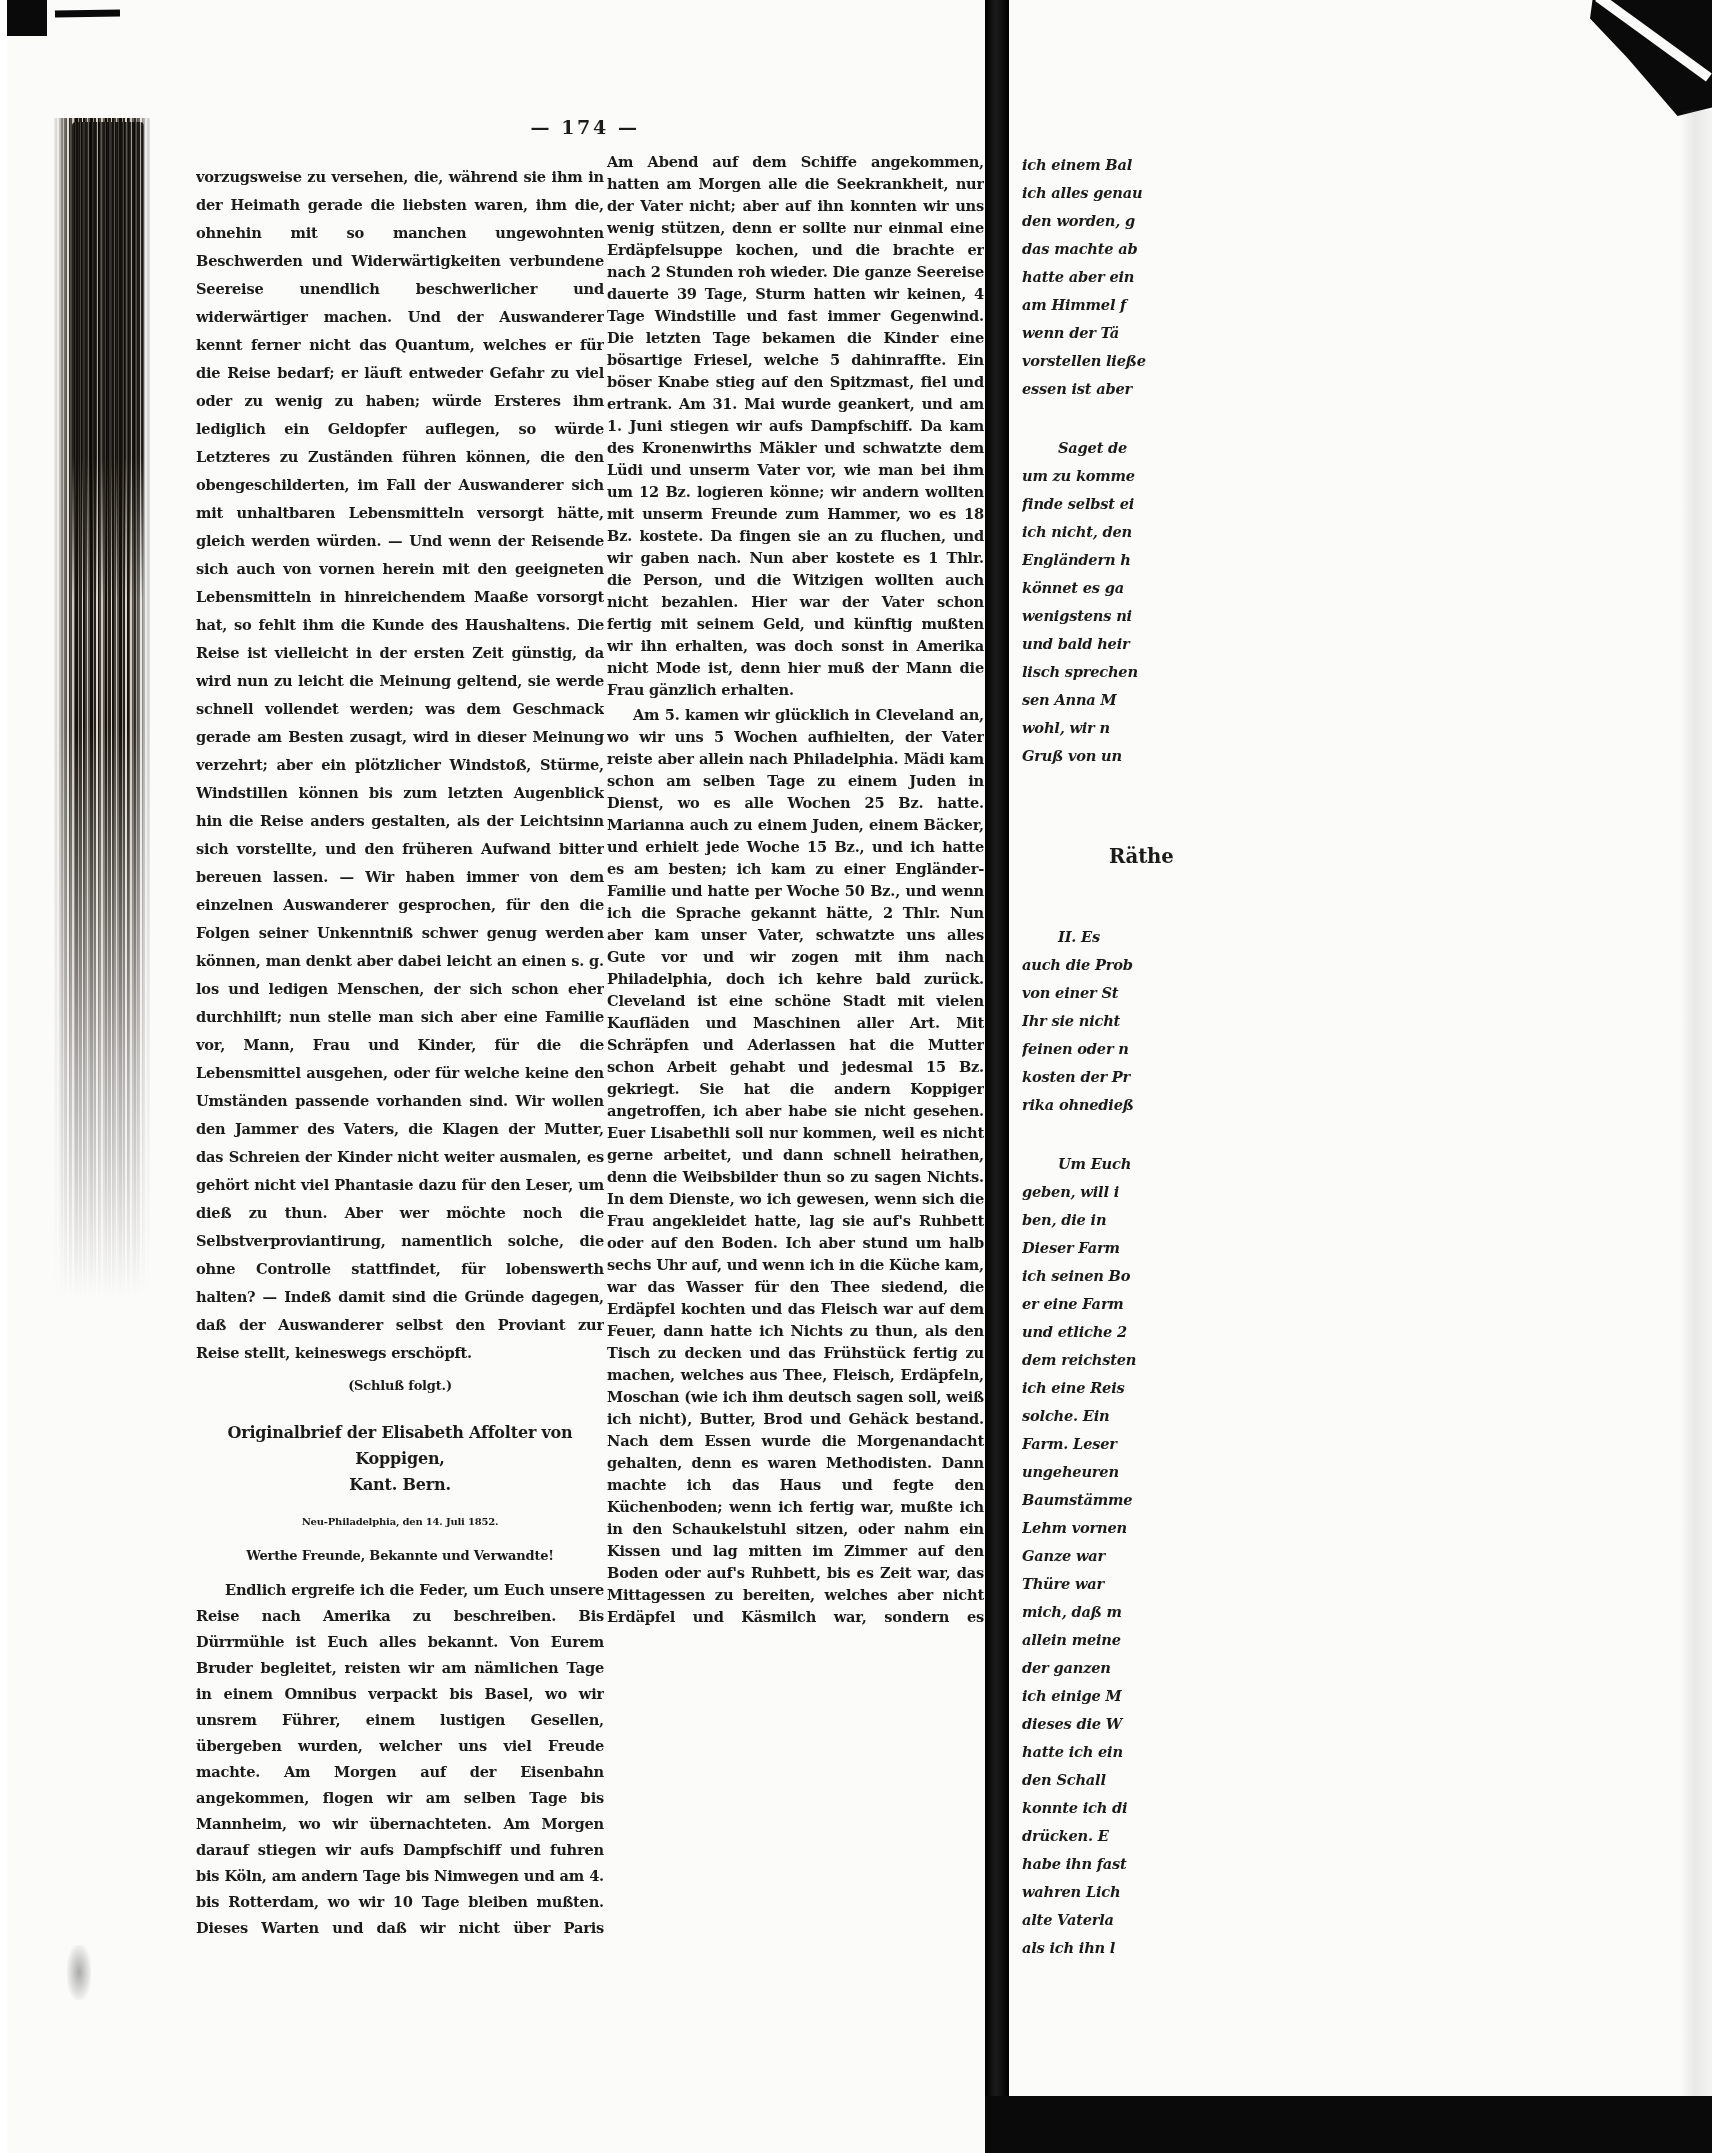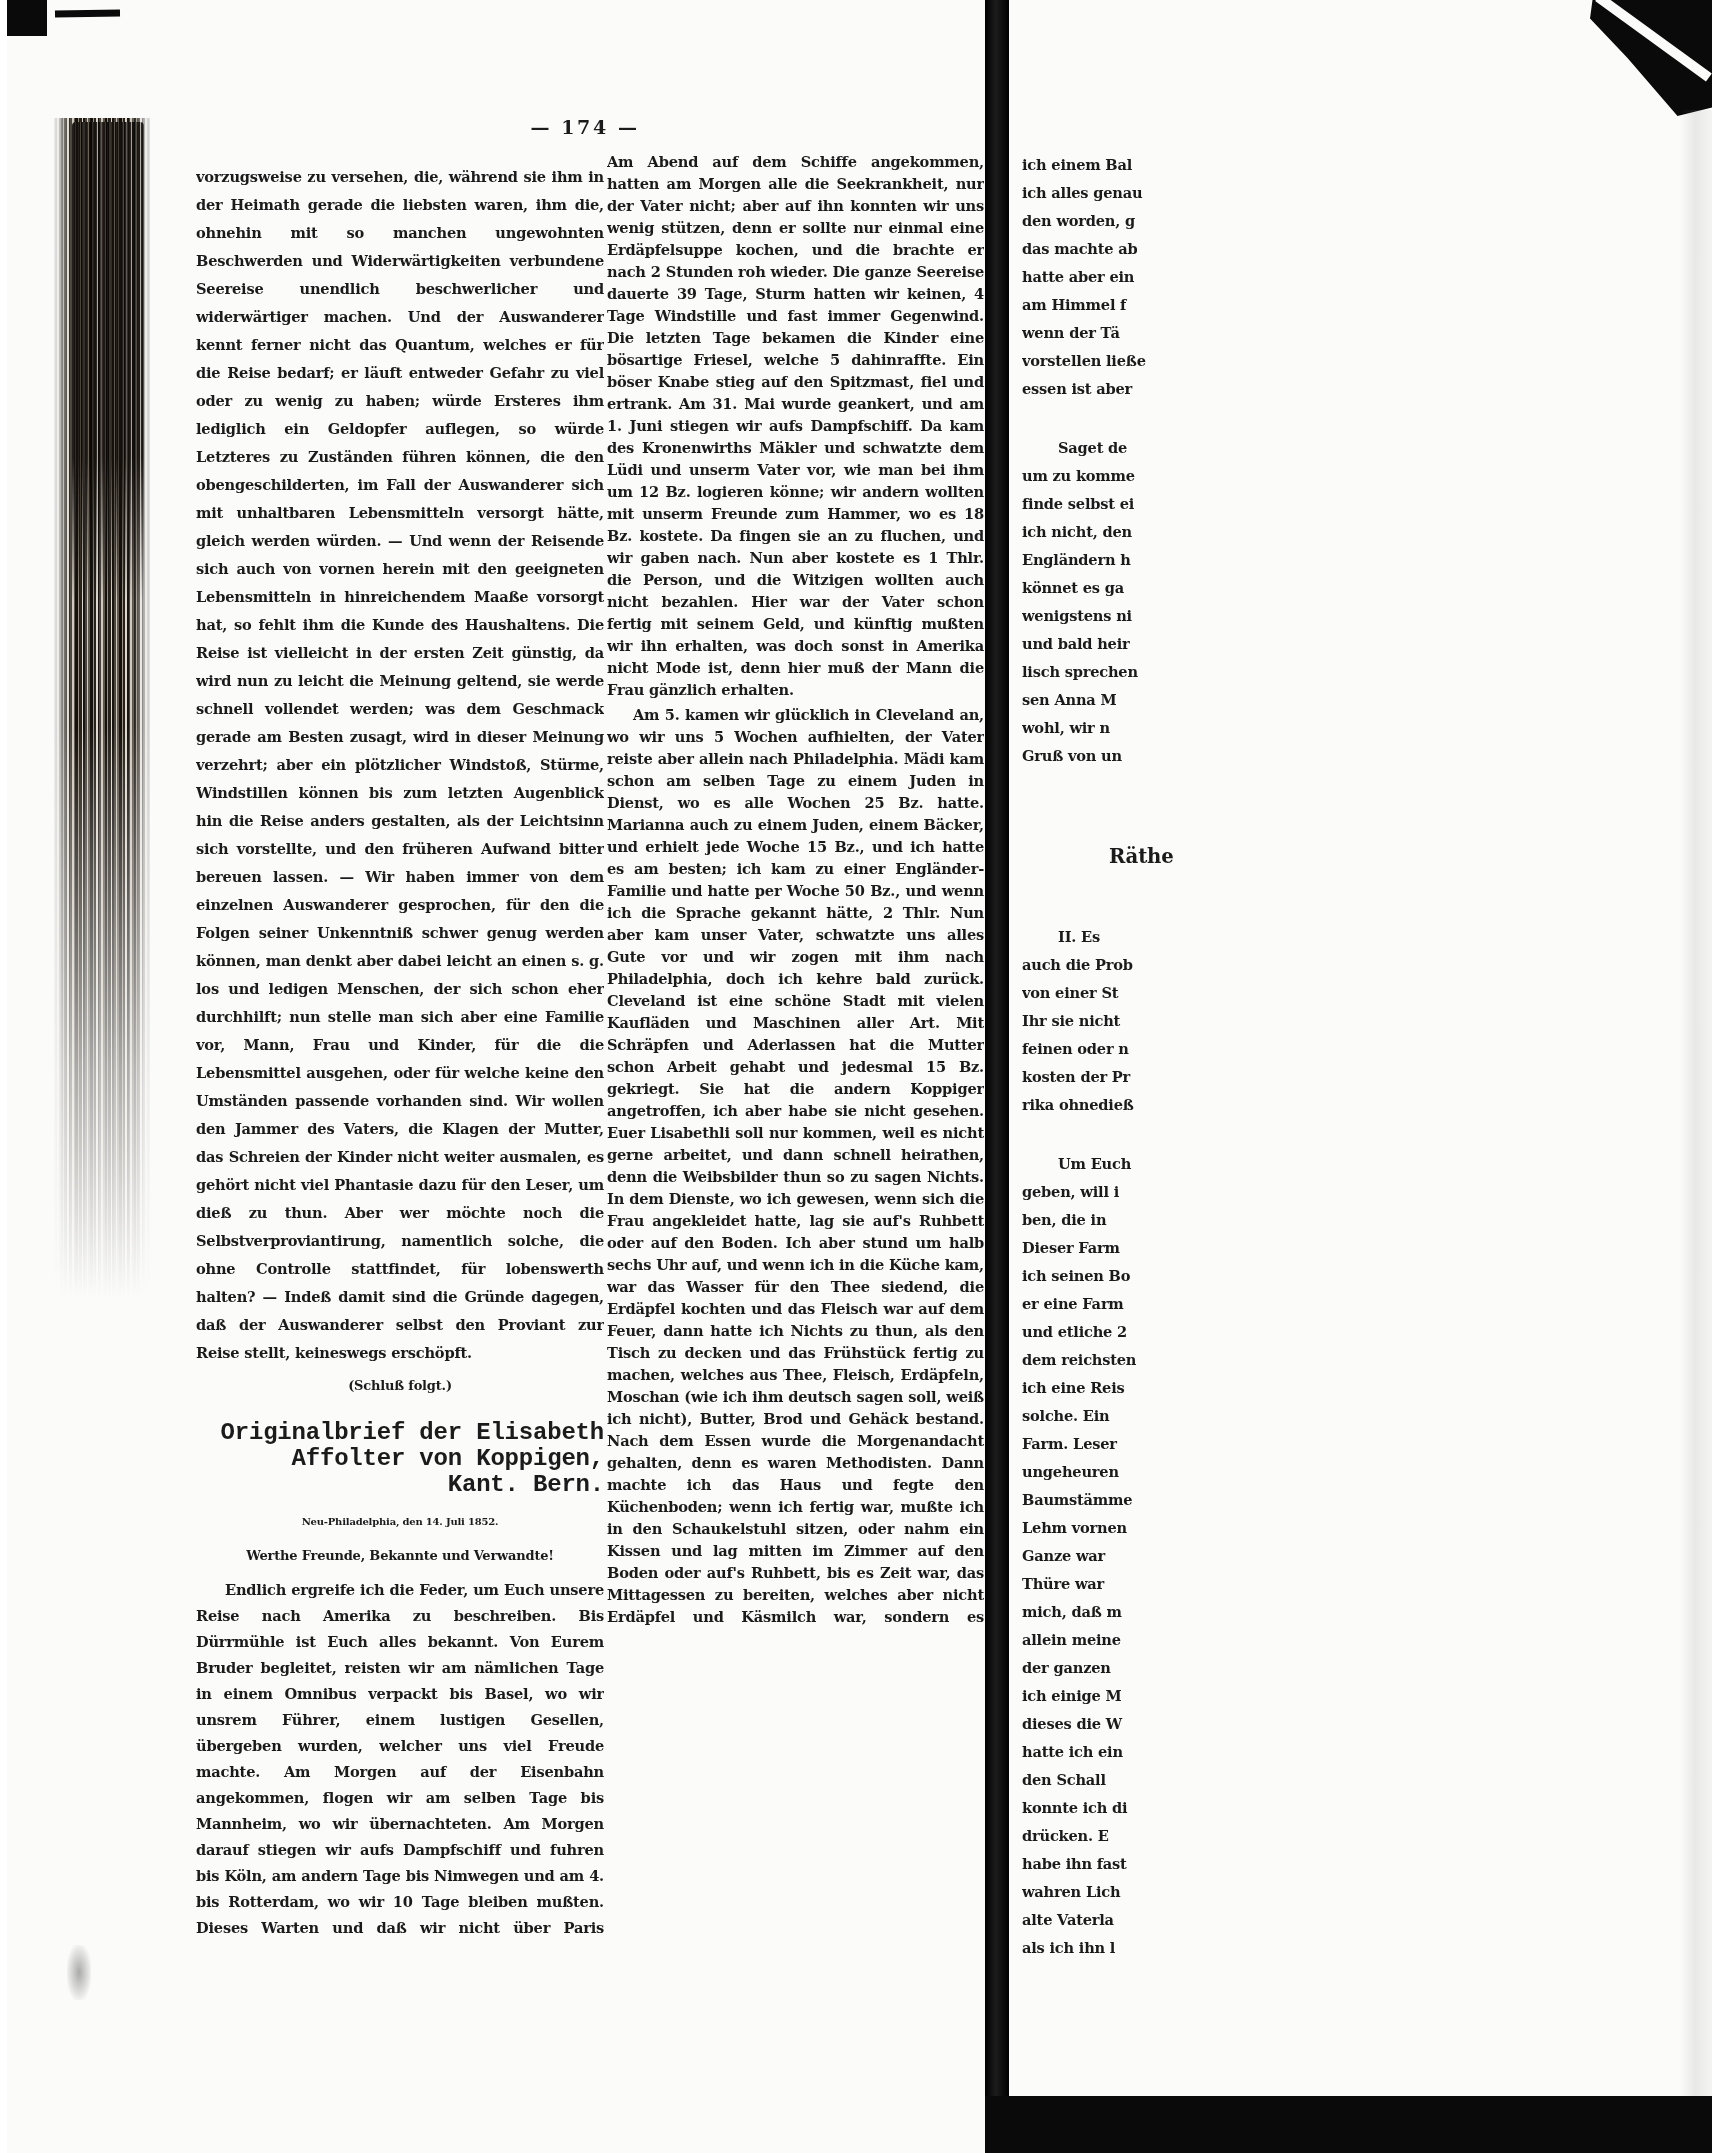--- a/index.html
+++ b/index.html
@@ -34,31 +34,31 @@
   .ink{font-family:"DejaVu Serif",serif;font-weight:700;color:#1b1b1b;letter-spacing:-0.2px;}
   .jtext{font-size:14.6px;text-align:justify;hyphens:auto;-webkit-hyphens:auto;margin:0;}
   .page-number{position:absolute;left:181px;top:116px;width:794px;text-align:center;
     font-size:19px;letter-spacing:2.6px;}
 
   .col-left{position:absolute;left:181px;top:163px;width:408px;height:1770px;overflow:hidden;margin-left:8px;}
   .col-right{position:absolute;left:600px;top:151px;width:377px;height:1479px;overflow:hidden;}
 
   .art1{line-height:28px;}
   .closing{text-align:center;font-size:13px;line-height:17px;margin:10.3px 0 26px 0;}
-  .letter-title{font-size:24px;line-height:26px;text-align:right;margin:0 0 13.7px 0;font-family:Liberation Mono, monospace;}
+  .letter-title{font-size:16px;line-height:26px;text-align:center;margin:0 0 13.7px 0;}
   .dateline{text-align:center;font-size:10px;line-height:20.5px;margin:0 0 13.7px 0;}
   .salutation{text-align:center;font-size:13px;line-height:20.5px;margin:0 0 10.3px 0;}
   .letter-body{line-height:26px;text-indent:29px;}
   .c2{line-height:22px;}
   .c2.p2{text-indent:26px;margin-top:2.6px;}
 
   
   .col3{position:absolute;left:1015px;top:151px;width:221px;height:1936px;overflow:hidden;
     font-family:"DejaVu Serif",serif;font-weight:700;font-size:14.6px;color:#1b1b1b;letter-spacing:-0.2px;}
-  .frag-block{margin:0;}
+  .frag-block{margin:0;font-style:italic;}
   .frag-line{line-height:28px;white-space:nowrap;overflow:hidden;}
   .frag-block.gap-top{margin-top:31px;}
   .frag-block.indent-first > .frag-line:first-child{text-indent:36px;}
   .col3-heading{font-size:19.7px;line-height:26px;margin:74px 0 53px 87px;white-space:nowrap;}
   .frag-block.sec2{margin-top:0;}
 </style>
 </head>
 <body>
 
 <div class="scan">

